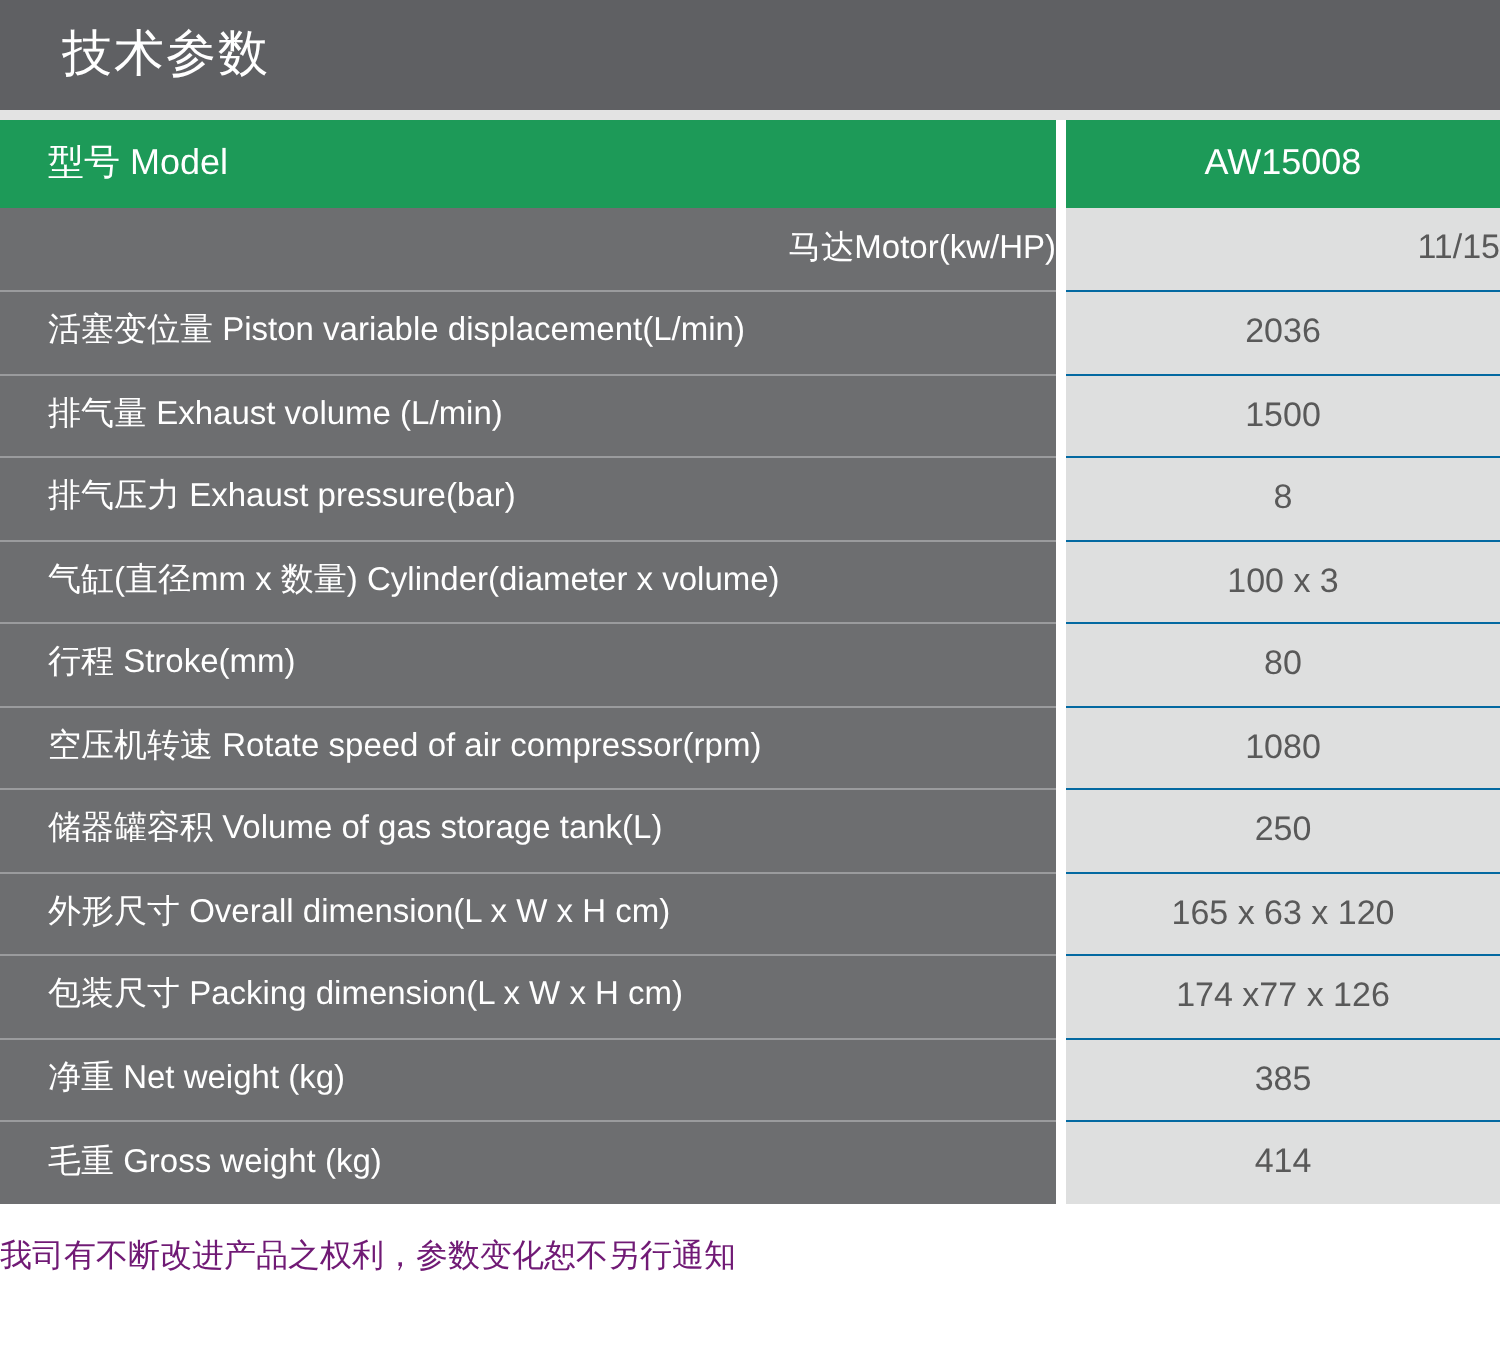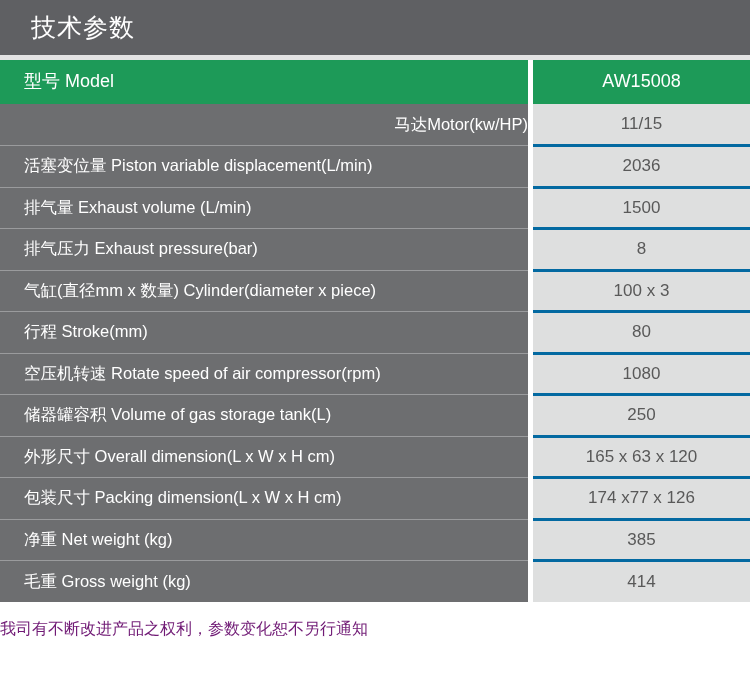--- a/index.html
+++ b/index.html
@@ -69,41 +69,41 @@
     border-top: 1px solid #9a9b9d;
   }
   td.cell-gap {
     background: #ffffff;
   }
   td.cell-value {
     background: #dedfdf;
     color: #595959;
     font-size: 17px;
     text-align: center;
-    border-top: 3px solid #0369a1;
+    border-top: 1px solid #0369a1;
   }
 
   
   tr.row-head { height: 44px; }
   tr.row-head td.cell-label {
     background: #1d9a58;
     border-top: none;
     font-size: 18px;
   }
   tr.row-head td.cell-value {
     background: #1d9a58;
     color: #ffffff;
     border-top: none;
     font-size: 18px;
   }
   tr.row-head td.cell-gap { background: #ffffff; }
 
   
   tr.row-first td.cell-label { border-top: none; text-align: right; }
-  tr.row-first td.cell-value { border-top: none; }
+  tr.row-first td.cell-value { border-top: none; text-align: right; }
 
   
   .footer-note {
     padding-top: 17px;
     padding-left: 0px;
     color: #701a75;
     font-size: 16px;
     line-height: 1.3;
     white-space: nowrap;
   }
@@ -145,21 +145,21 @@
         <td class="cell-label">排气量 Exhaust volume (L/min)</td>
         <td class="cell-gap"></td>
         <td class="cell-value">1500</td>
       </tr>
       <tr>
         <td class="cell-label">排气压力 Exhaust pressure(bar)</td>
         <td class="cell-gap"></td>
         <td class="cell-value">8</td>
       </tr>
       <tr>
-        <td class="cell-label">气缸(直径mm x 数量) Cylinder(diameter x piece)</td>
+        <td class="cell-label">气缸(直径mm x 数量) Cylinder(diameter x volume)</td>
         <td class="cell-gap"></td>
         <td class="cell-value">100 x 3</td>
       </tr>
       <tr>
         <td class="cell-label">行程 Stroke(mm)</td>
         <td class="cell-gap"></td>
         <td class="cell-value">80</td>
       </tr>
       <tr>
         <td class="cell-label">空压机转速 Rotate speed of air compressor(rpm)</td>

